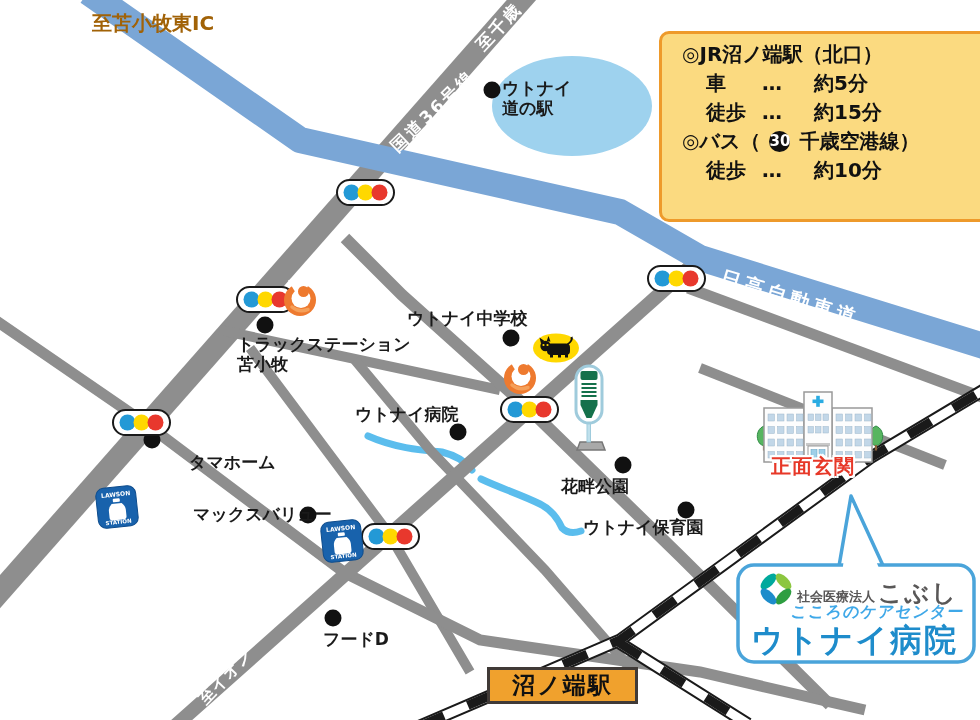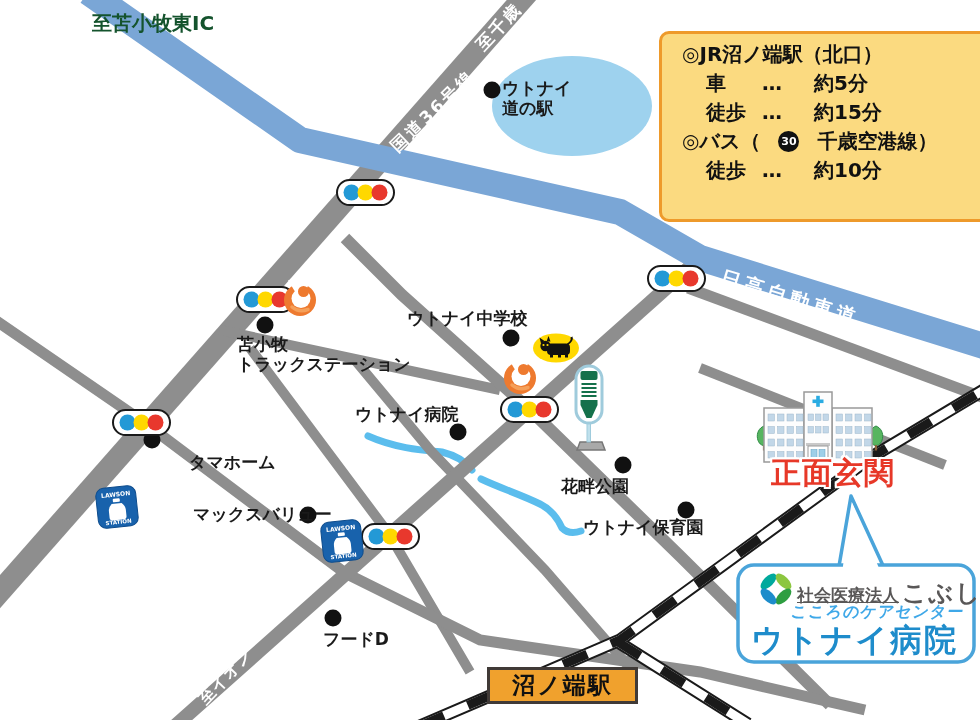--- a/index.html
+++ b/index.html
@@ -8,42 +8,42 @@
     --info_box_bg:#FBDA80; --info_box_border:#EE9A2B;
     --bubble_border_blue:#4AA4DA; --hospital_name_blue:#1E8CCB;
     --care_center_blue:#3FA8E8; --corporation_gray:#595757;
   }
   html,body{margin:0;padding:0;background:#fff;}
   #stage{position:relative;width:980px;height:720px;overflow:hidden;background:#fff;
          font-family:"DejaVu Sans","Liberation Sans",sans-serif;}
   #mapsvg{position:absolute;left:0;top:0;}
   .lbl{position:absolute;font-weight:bold;font-size:17px;color:#1a1a1a;line-height:1.18;white-space:nowrap;}
   .rot{position:absolute;font-weight:bold;color:#fff;white-space:nowrap;transform-origin:center;}
-  .plain{position:absolute;font-weight:bold;color:#14532d;white-space:nowrap;}
+  .plain{position:absolute;font-weight:bold;color:#a16207;white-space:nowrap;}
   
   .infobox{position:absolute;left:659px;top:31px;width:360px;height:191px;box-sizing:border-box;
            background:var(--info_box_bg);border:3px solid var(--info_box_border);border-radius:10px;
            padding:6px 20px;font-weight:bold;font-size:20px;line-height:29px;color:#111;}
   .irow{display:flex;margin-left:24px;}
   .irow .c1{width:56px;}
   .irow .c2{width:52px;}
   .busrow{display:flex;align-items:center;}
   .busbadge{display:inline-flex;width:21px;height:21px;border-radius:50%;background:#111;color:#fff;
-            font-size:11px;font-weight:bold;align-items:center;justify-content:center;margin:0 18px;flex:none;text-align:center;}
+            font-size:15px;font-weight:bold;align-items:center;justify-content:center;margin:0 9px;flex:none;text-align:center;}
   
   .stationbox{position:absolute;left:487px;top:667px;width:151px;height:37px;box-sizing:border-box;
               background:var(--station_box_orange);border:3px solid #403A37;display:flex;align-items:center;
               justify-content:center;font-size:23px;font-weight:900;color:#111;letter-spacing:2px;}
   
-  .entrance{position:absolute;left:771px;top:453px;font-size:30px;font-weight:900;color:var(--entrance_red);
+  .entrance{position:absolute;left:771px;top:453px;font-size:20px;font-weight:900;color:var(--entrance_red);
             letter-spacing:1px;white-space:nowrap;
             text-shadow:-2px -2px 0 #fff,2px -2px 0 #fff,-2px 2px 0 #fff,2px 2px 0 #fff,0 -2px 0 #fff,0 2px 0 #fff,-2px 0 0 #fff,2px 0 0 #fff;}
   
   .corp-row{position:absolute;left:797px;top:577px;display:flex;align-items:baseline;color:var(--corporation_gray);white-space:nowrap;}
-  .corp-prefix{font-size:17px;font-weight:bold;text-decoration:underline;}
+  .corp-prefix{font-size:13px;font-weight:bold;}
   .corp-name{font-size:24px;font-weight:900;letter-spacing:2px;margin-left:3px;}
   .care-center{position:absolute;left:791px;top:602px;font-size:16px;font-weight:900;color:var(--care_center_blue);
                transform:skewX(-8deg);letter-spacing:1px;white-space:nowrap;
                text-shadow:-1px -1px 0 #fff,1px -1px 0 #fff,-1px 1px 0 #fff,1px 1px 0 #fff;}
   .hospital-name{position:absolute;left:751px;top:619px;font-size:32px;font-weight:900;
                  color:var(--hospital_name_blue);letter-spacing:2px;white-space:nowrap;}
 </style>
 </head>
 <body>
 
@@ -227,22 +227,22 @@
   <div class="rot" style="left:499px;top:27px;font-size:17px;letter-spacing:2px;transform:translate(-50%,-50%) rotate(-47deg);">至千歳</div>
   <div class="rot" style="left:433px;top:111px;font-size:17px;letter-spacing:3px;transform:translate(-50%,-50%) rotate(-44deg);">国道36号線</div>
   <div class="rot" style="left:790px;top:298px;font-size:20px;letter-spacing:4px;transform:translate(-50%,-50%) rotate(17deg);">日高自動車道</div>
   <div class="rot" style="left:226px;top:677px;font-size:16px;letter-spacing:1px;transform:translate(-50%,-50%) rotate(-47deg);">至イオン</div>
 
   <div class="lbl" style="left:502px;top:78px;">
     <div>ウトナイ</div>
     <div>道の駅</div>
   </div>
   <div class="lbl" style="left:237px;top:334px;">
+    <div>トラックステーション</div>
     <div>苫小牧</div>
-    <div>トラックステーション</div>
   </div>
   <div class="lbl" style="left:407px;top:308px;">ウトナイ中学校</div>
   <div class="lbl" style="left:355px;top:404px;">ウトナイ病院</div>
   <div class="lbl" style="left:145px;top:452px;margin-left:44px;">タマホーム</div>
   <div class="lbl" style="left:193px;top:504px;">マックスバリュー</div>
   <div class="lbl" style="left:561px;top:476px;">花畔公園</div>
   <div class="lbl" style="left:583px;top:517px;">ウトナイ保育園</div>
   <div class="lbl" style="left:323px;top:629px;">フードD</div>
 
   <div class="infobox">

